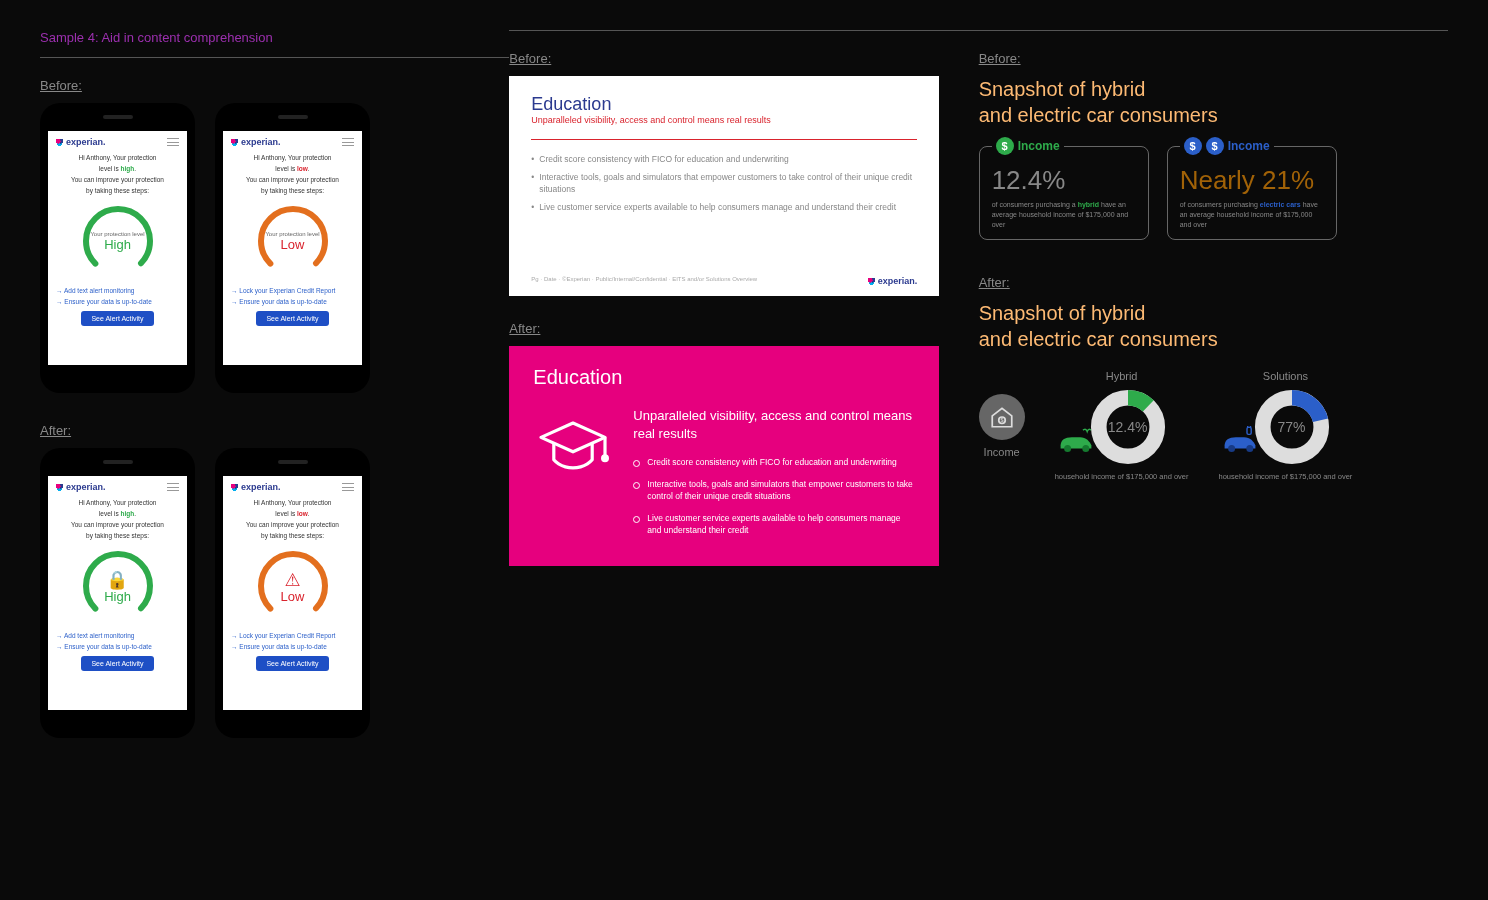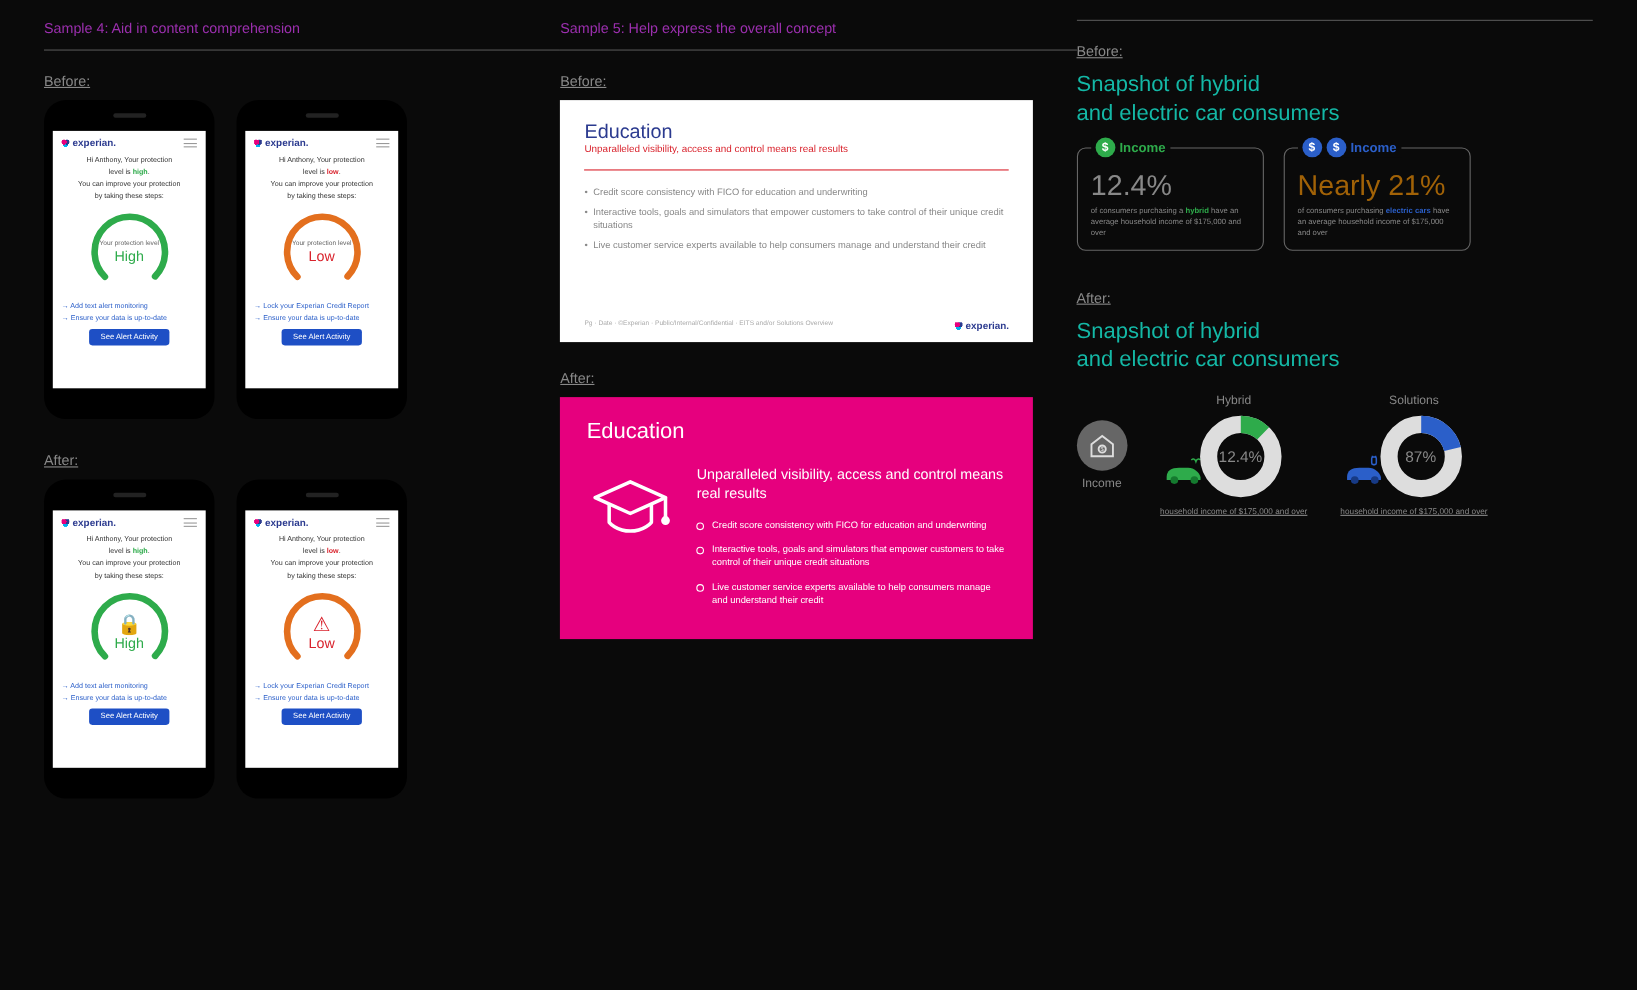--- a/index.html
+++ b/index.html
@@ -1,17 +1,17 @@
 <!DOCTYPE html>
 <html><head>
 <meta charset="utf-8">
 <style>
 *{box-sizing:border-box;margin:0;padding:0;}
 body{background:#0a0a0a;font-family:Arial,Helvetica,sans-serif;color:#999;width:1488px;height:900px;overflow:hidden;}
-.page{display:flex;padding:18px 40px;}
+.page{display:flex;padding:30px 40px;}
 .col{flex:1;min-width:0;}
 .sample-title{color:#9b2fae;font-size:13px;font-weight:400;margin-bottom:12px;}
 .hr{border:none;border-top:1px solid #555;margin-bottom:20px;}
 .label{color:#888;font-size:13px;margin-bottom:10px;text-decoration:underline;}
 .phones{display:flex;gap:20px;margin-bottom:30px;}
 
 .phone{width:155px;height:290px;background:#000;border-radius:20px;padding:28px 8px;position:relative;}
 .phone::before{content:"";position:absolute;top:12px;left:50%;transform:translateX(-50%);width:30px;height:4px;background:#222;border-radius:2px;}
 .phone-screen{background:#fff;width:100%;height:100%;font-size:7px;color:#333;padding:6px 8px;display:flex;flex-direction:column;}
 .phone-logo{display:flex;justify-content:space-between;align-items:center;margin-bottom:6px;}
@@ -45,21 +45,21 @@
 
 .slide-pink{background:#e6007e;color:#fff;width:430px;height:220px;padding:20px 24px;}
 .slide-pink .title{font-size:20px;font-weight:400;margin-bottom:18px;}
 .slide-pink .row{display:flex;gap:20px;}
 .grad-icon svg{width:80px;height:80px;}
 .slide-pink .subtitle{font-size:13px;line-height:1.4;margin-bottom:14px;}
 .slide-pink .bullet{font-size:8.5px;line-height:1.4;margin-bottom:10px;padding-left:14px;position:relative;}
 .slide-pink .bullet::before{content:"";position:absolute;left:0;top:3px;width:5px;height:5px;border:1px solid #fff;border-radius:50%;}
 
 
-.snap-title{color:#14b8a6;font-size:20px;font-weight:400;line-height:1.3;margin-bottom:18px;}
+.snap-title{color:#fdba74;font-size:20px;font-weight:400;line-height:1.3;margin-bottom:18px;}
 .snap-boxes{display:flex;gap:18px;margin-bottom:35px;}
 .snap-box{border:1px solid #666;border-radius:8px;padding:10px 12px 10px;width:170px;position:relative;}
 .badge{position:absolute;top:-10px;left:12px;display:flex;align-items:center;gap:4px;background:#0a0a0a;padding:0 4px;}
 .coin{width:18px;height:18px;border-radius:50%;display:inline-flex;align-items:center;justify-content:center;color:#fff;font-size:11px;font-weight:bold;}
 .coin.g{background:#2eab4b;}
 .coin.b{background:#2b5fc9;}
 .badge-text{color:#2eab4b;font-size:12px;font-weight:bold;}
 .badge-text.b{color:#2b5fc9;}
 .pct{font-size:26px;color:#888;margin:8px 0 4px;}
 .pct.b{color:#a16207;}
@@ -70,21 +70,21 @@
 .after-row{display:flex;gap:30px;align-items:center;}
 .income-block{text-align:center;}
 .income-circle{width:46px;height:46px;border-radius:50%;background:#666;display:flex;align-items:center;justify-content:center;margin:0 auto 6px;}
 .income-label{font-size:11px;color:#888;}
 .donut-block{text-align:center;}
 .donut-title{font-size:11px;color:#888;margin-bottom:6px;}
 .donut-wrap{position:relative;display:flex;align-items:flex-end;gap:-10px;}
 .car-icon{width:42px;height:28px;margin-right:-8px;margin-bottom:12px;}
 .donut{width:78px;height:78px;position:relative;}
 .donut-center{position:absolute;inset:0;display:flex;align-items:center;justify-content:center;font-size:14px;color:#888;}
-.donut-desc{font-size:7.5px;color:#888;margin-top:6px;line-height:1.3;text-decoration:underline;}
+.donut-desc{font-size:7.5px;color:#888;margin-top:6px;line-height:1.3;}
 </style>
 </head>
 <body>
 
 <div class="page">
 
 <div class="col">
   <div class="sample-title">Sample 4: Aid in content comprehension</div>
   <hr class="hr">
   <div class="label">Before:</div>
@@ -182,21 +182,20 @@
       </div>
       <div class="p-link">Lock your Experian Credit Report</div>
       <div class="p-link">Ensure your data is up-to-date</div>
       <div class="p-btn">See Alert Activity</div>
     </div>
         </div>
   </div>
 </div>
 
 <div class="col">
-  <div class="sample-title">Sample 5: Help express the overall concept</div>
   <hr class="hr">
   <div class="label">Before:</div>
   <div class="slide">
     <div class="slide-title">Education</div>
     <div class="slide-sub">Unparalleled visibility, access and control means real results</div>
     <hr>
     <div class="slide-b">Credit score consistency with FICO for education and underwriting</div>
     <div class="slide-b">Interactive tools, goals and simulators that empower customers to take control of their unique credit situations</div>
     <div class="slide-b">Live customer service experts available to help consumers manage and understand their credit</div>
     <div class="slide-foot">
@@ -292,21 +291,21 @@
               <circle cx="44" cy="32" r="5" fill="#173a85"></circle>
               <rect x="40" y="2" width="6" height="10" rx="2" fill="none" stroke="#2b5fc9" stroke-width="2"></rect>
               <line x1="41" y1="0" x2="41" y2="3" stroke="#2b5fc9" stroke-width="2"></line>
               <line x1="45" y1="0" x2="45" y2="3" stroke="#2b5fc9" stroke-width="2"></line>
             </svg>
         <div class="donut">
           <svg viewBox="0 0 80 80">
                 <circle cx="40" cy="40" r="30" fill="none" stroke="#ddd" stroke-width="16"></circle>
                 <circle cx="40" cy="40" r="30" fill="none" stroke="#2b5fc9" stroke-width="16" stroke-dasharray="40 188" transform="rotate(-90 40 40)"></circle>
               </svg>
-          <div class="donut-center">87%</div>
+          <div class="donut-center">77%</div>
         </div>
       </div>
       <div class="donut-desc">household income of $175,000 and over</div>
     </div>
   </div>
 </div>
 
 </div>
 
 </body></html>

